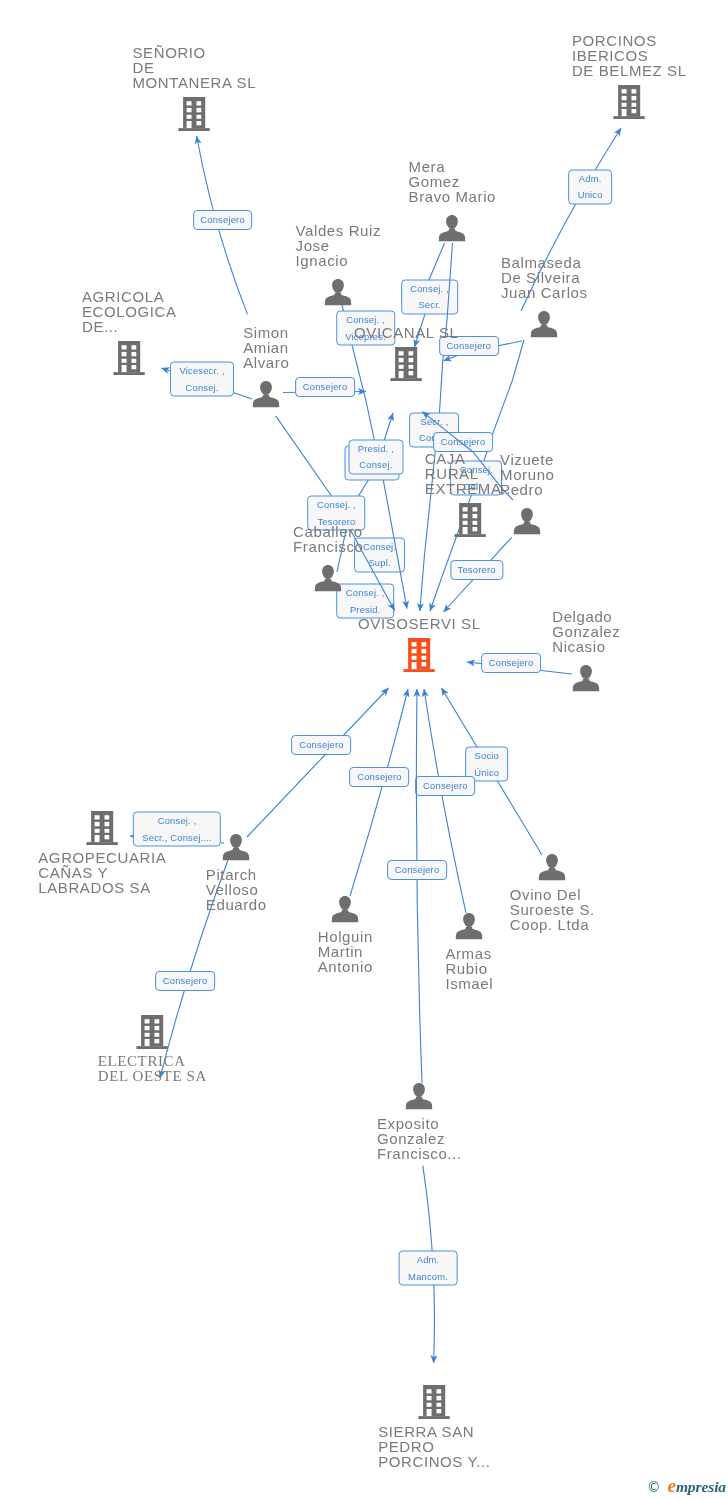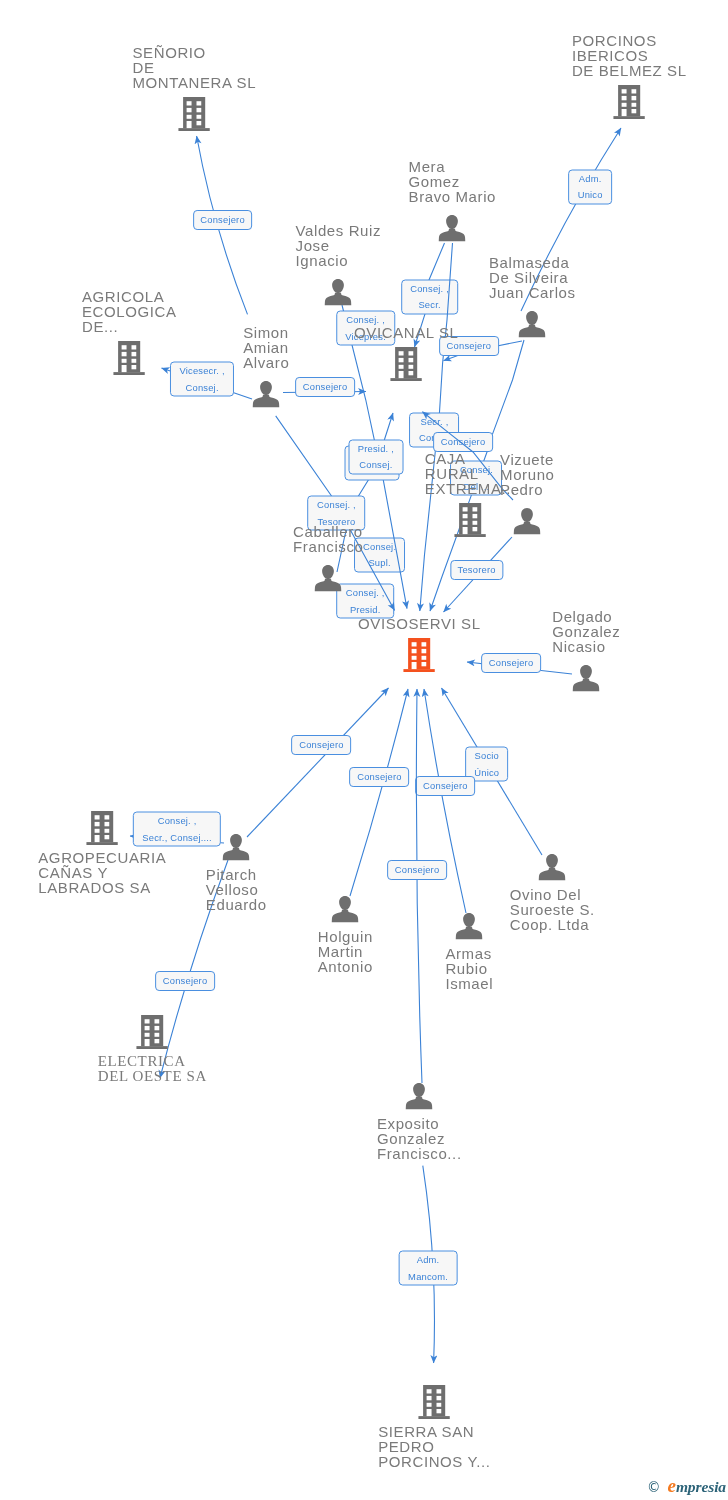--- a/index.html
+++ b/index.html
@@ -380,21 +380,21 @@
         <svg width="27" height="27.2" viewBox="0 0 27 27.2">
           <path fill="#6e6e6e" d="M13.5 0.5C10.25 0.5 7.6 2.95 7.6 6.7c0 2.0.7 4.1 1.83 5.55.6.77 1.27 1.37 1.95 1.78.68.4 1.42.62 2.12.62s1.44-.22 2.12-.62c.68-.41 1.35-1.01 1.95-1.78C18.7 10.8 19.4 8.7 19.4 6.7c0-3.75-2.65-6.2-5.9-6.2z"></path>
           <path fill="#6e6e6e" d="M11.05 14.0c-.82.9-1.05 1.85-1.05 2.6-2.25.5-5.7 1.45-7.35 2.55C1.1 20.1.6 21.55.33 23.3.12 24.7.03 26.15 0 27.2h27c-.03-1.05-.12-2.5-.33-3.9-.27-1.75-.77-3.2-2.32-4.15-1.65-1.1-5.1-2.05-7.35-2.55 0-.75-.23-1.7-1.05-2.6-.72.42-1.55.65-2.45.65s-1.73-.23-2.45-.65z"></path>
         </svg>
         <div class="cap above">
           <div>Valdes Ruiz</div>
           <div>Jose</div>
           <div>Ignacio</div>
         </div>
       </div>
-      <div class="node person" style="left: 532px; top: 324px;">
+      <div class="node person" style="left: 544px; top: 324px;">
         <svg width="27" height="27.2" viewBox="0 0 27 27.2">
           <path fill="#6e6e6e" d="M13.5 0.5C10.25 0.5 7.6 2.95 7.6 6.7c0 2.0.7 4.1 1.83 5.55.6.77 1.27 1.37 1.95 1.78.68.4 1.42.62 2.12.62s1.44-.22 2.12-.62c.68-.41 1.35-1.01 1.95-1.78C18.7 10.8 19.4 8.7 19.4 6.7c0-3.75-2.65-6.2-5.9-6.2z"></path>
           <path fill="#6e6e6e" d="M11.05 14.0c-.82.9-1.05 1.85-1.05 2.6-2.25.5-5.7 1.45-7.35 2.55C1.1 20.1.6 21.55.33 23.3.12 24.7.03 26.15 0 27.2h27c-.03-1.05-.12-2.5-.33-3.9-.27-1.75-.77-3.2-2.32-4.15-1.65-1.1-5.1-2.05-7.35-2.55 0-.75-.23-1.7-1.05-2.6-.72.42-1.55.65-2.45.65s-1.73-.23-2.45-.65z"></path>
         </svg>
         <div class="cap above">
           <div>Balmaseda</div>
           <div>De Silveira</div>
           <div>Juan Carlos</div>
         </div>
       </div>

